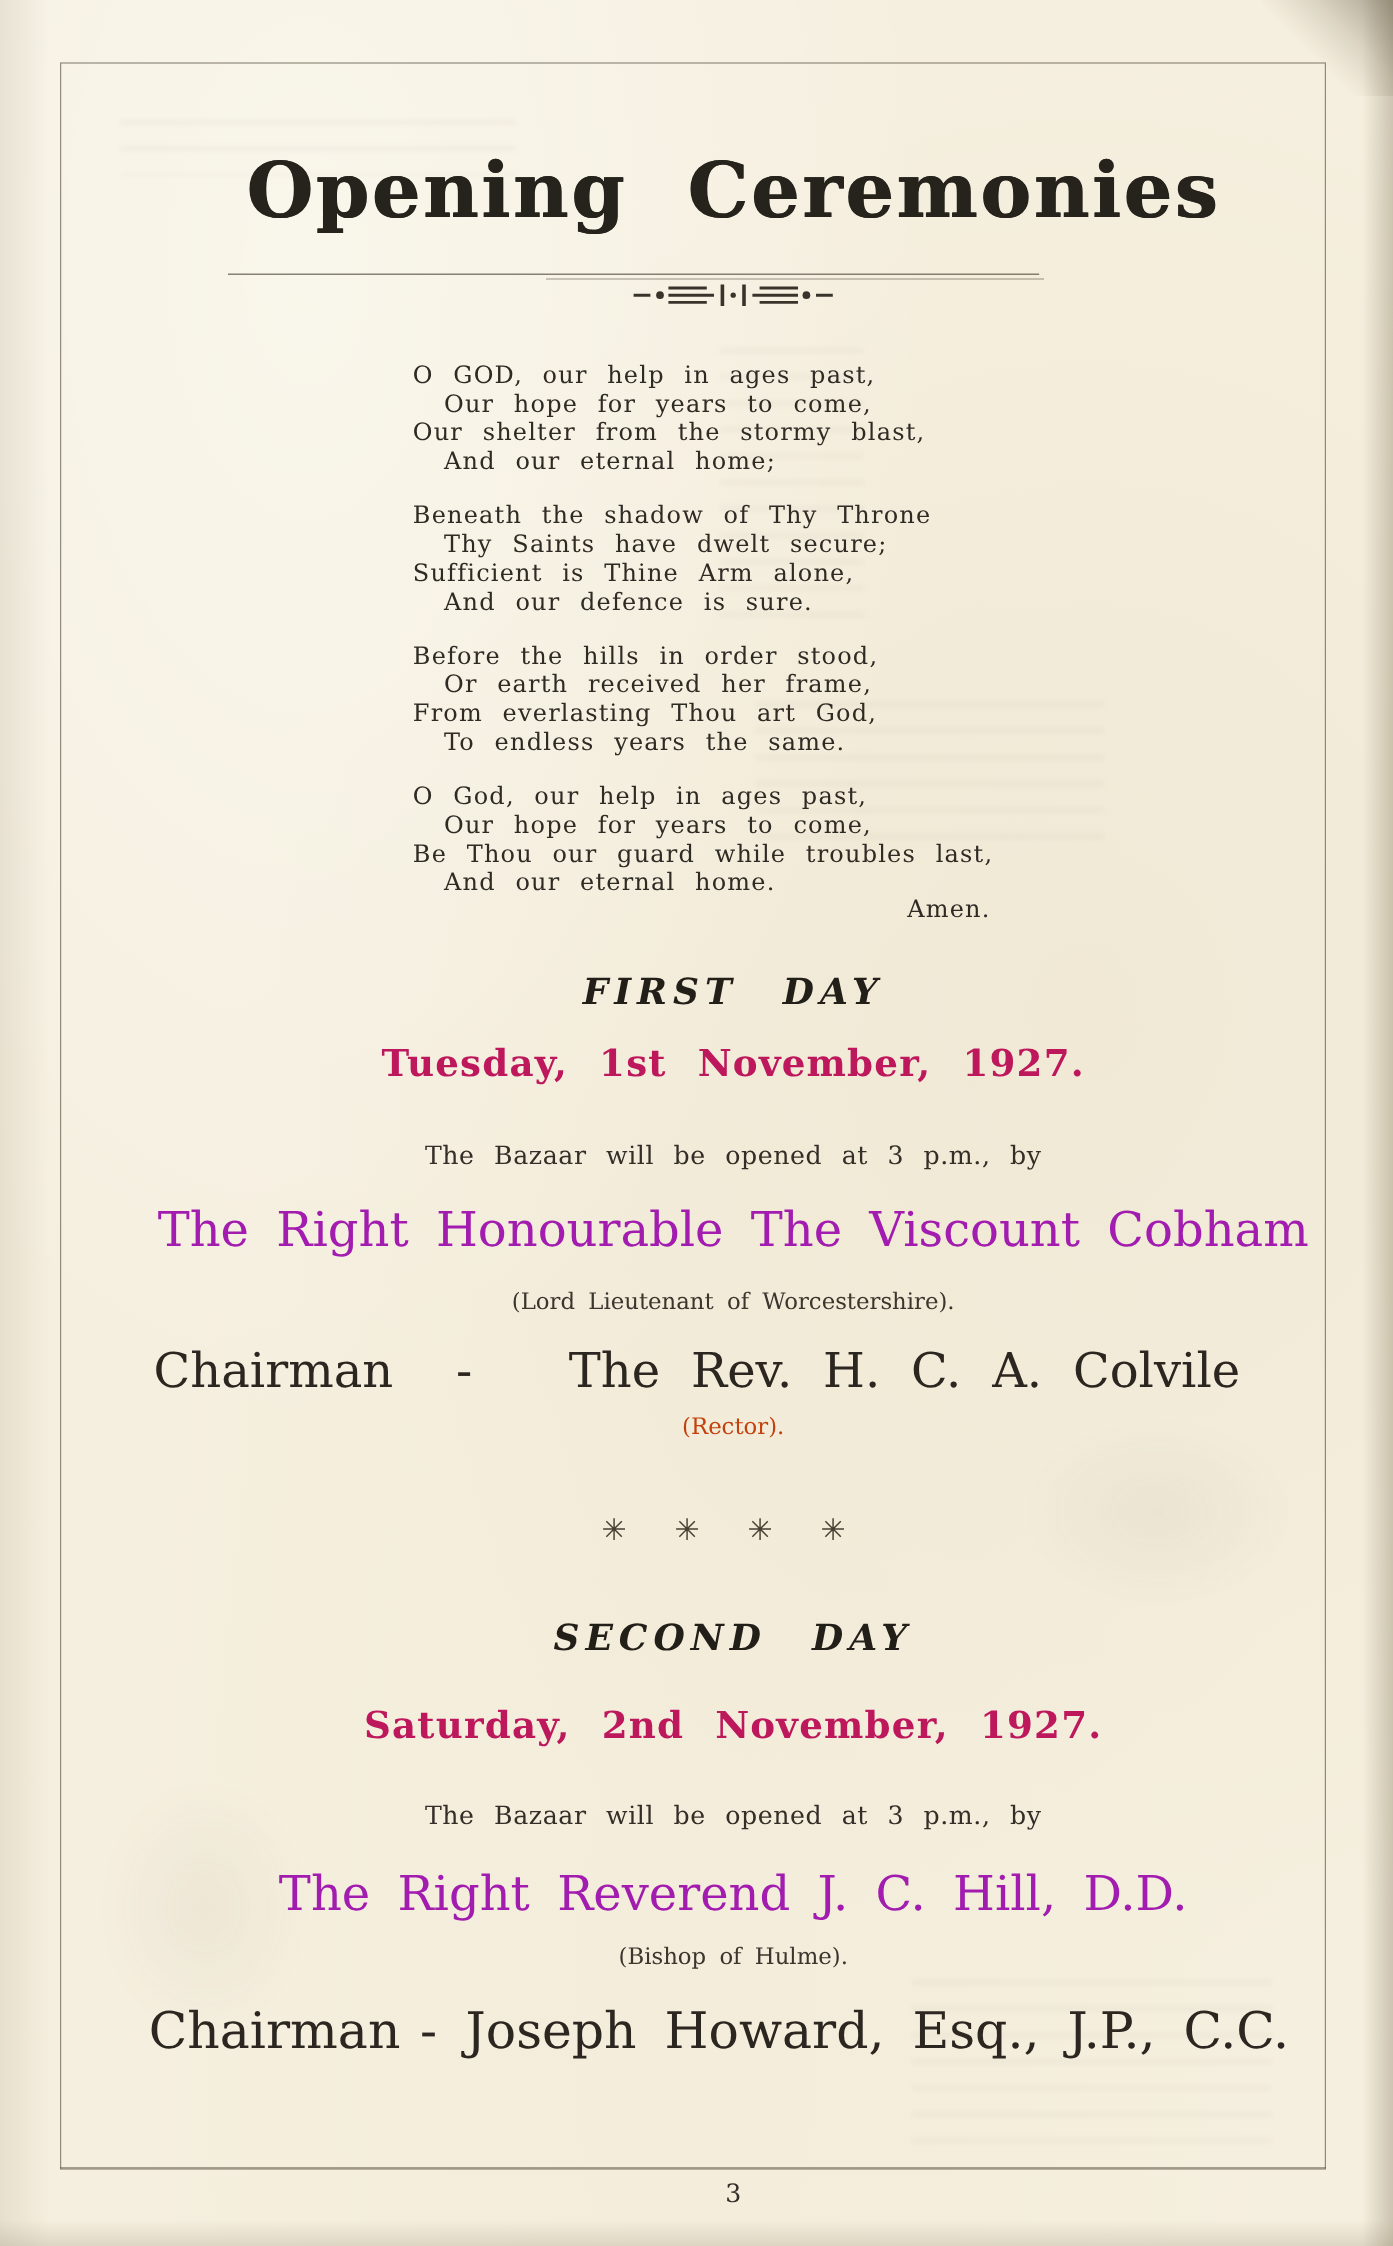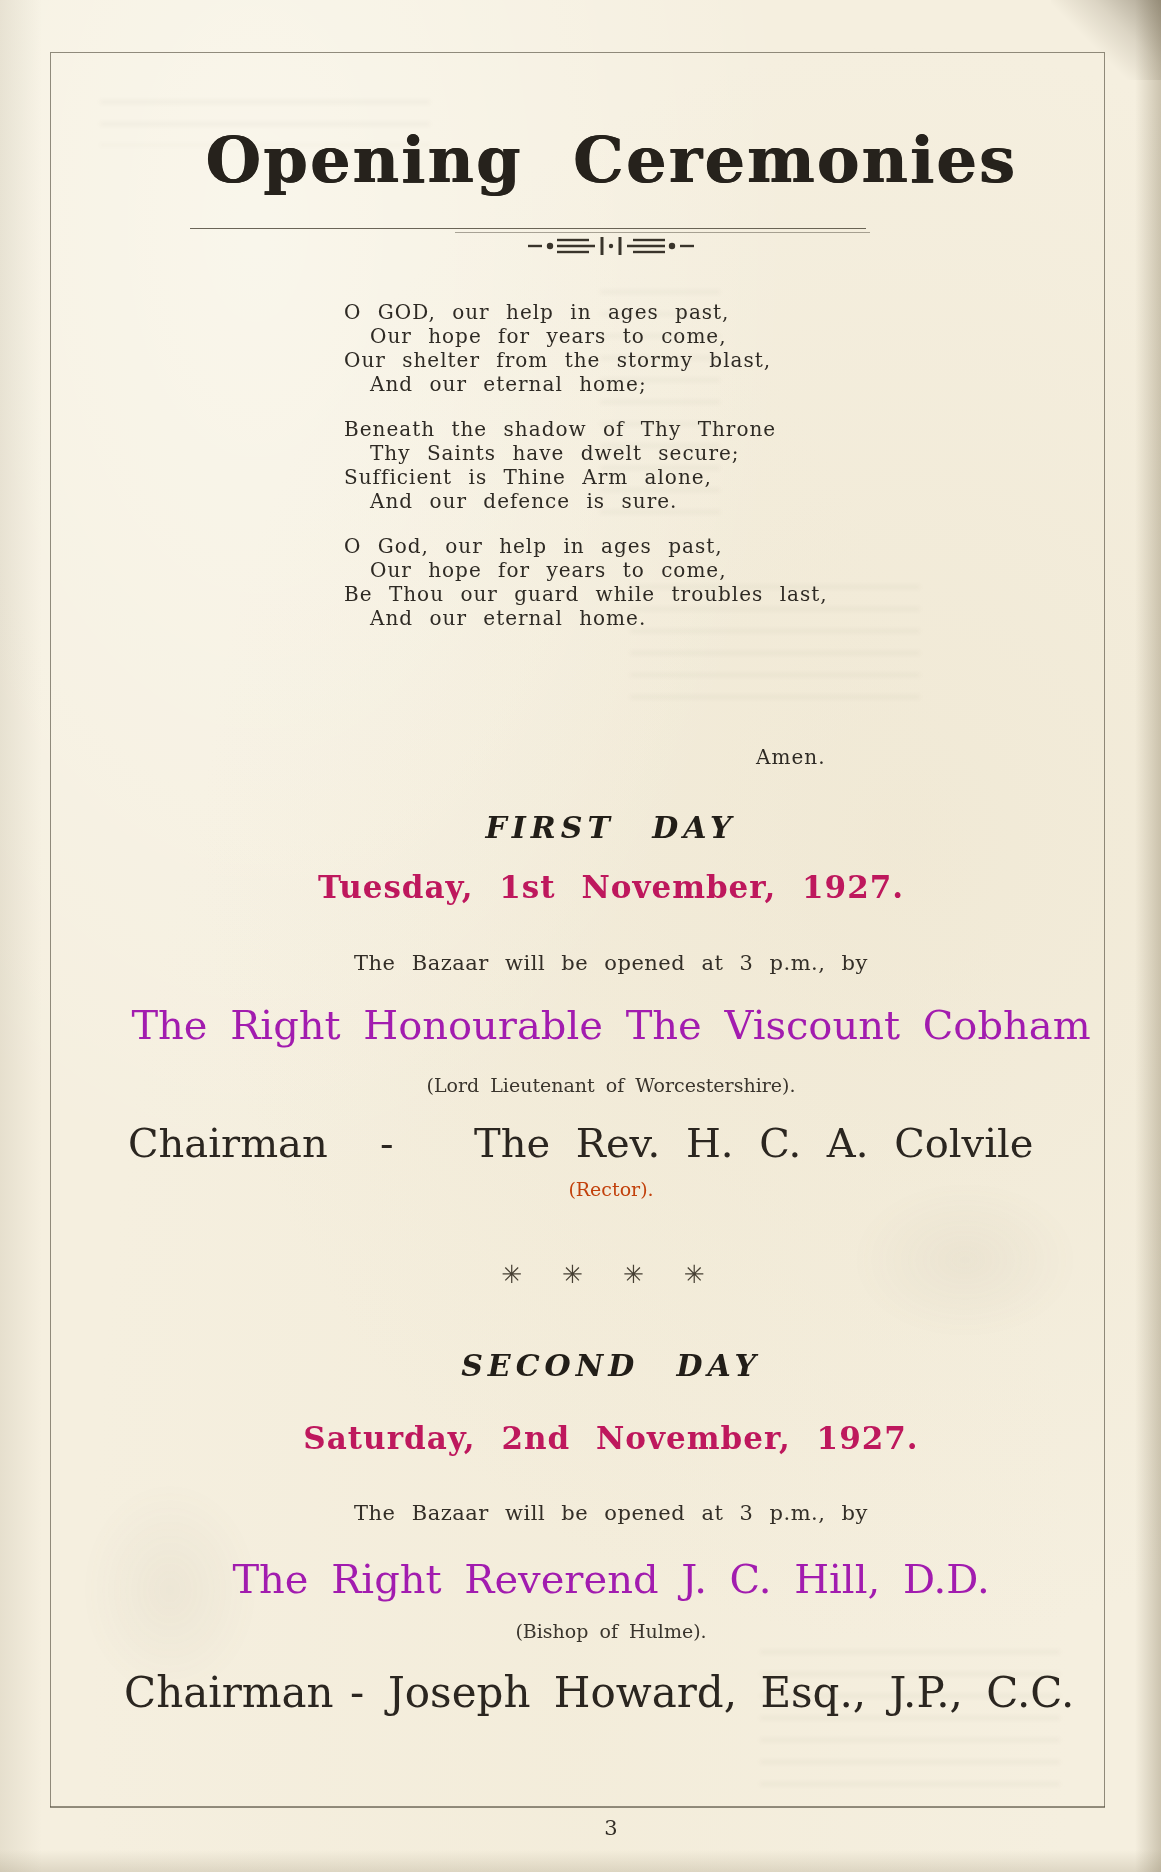--- a/index.html
+++ b/index.html
@@ -110,20 +110,26 @@
       <span class="line">Our shelter from the stormy blast,</span>
       <span class="line in">And our eternal home;</span>
     </p>
     <p class="stanza">
       <span class="line">Beneath the shadow of Thy Throne</span>
       <span class="line in">Thy Saints have dwelt secure;</span>
       <span class="line">Sufficient is Thine Arm alone,</span>
       <span class="line in">And our defence is sure.</span>
     </p>
     <p class="stanza">
+      <span class="line">Before the hills in order stood,</span>
+      <span class="line in">Or earth received her frame,</span>
+      <span class="line">From everlasting Thou art God,</span>
+      <span class="line in">To endless years the same.</span>
+    </p>
+    <p class="stanza">
       <span class="line">O God, our help in ages past,</span>
       <span class="line in">Our hope for years to come,</span>
       <span class="line">Be Thou our guard while troubles last,</span>
       <span class="line in">And our eternal home.</span>
     </p>
   </div>
   <div class="amen">Amen.</div>
 
   <div class="centered day-head">FIRST DAY</div>
   <div class="centered day-date">Tuesday, 1st November, 1927.</div>

